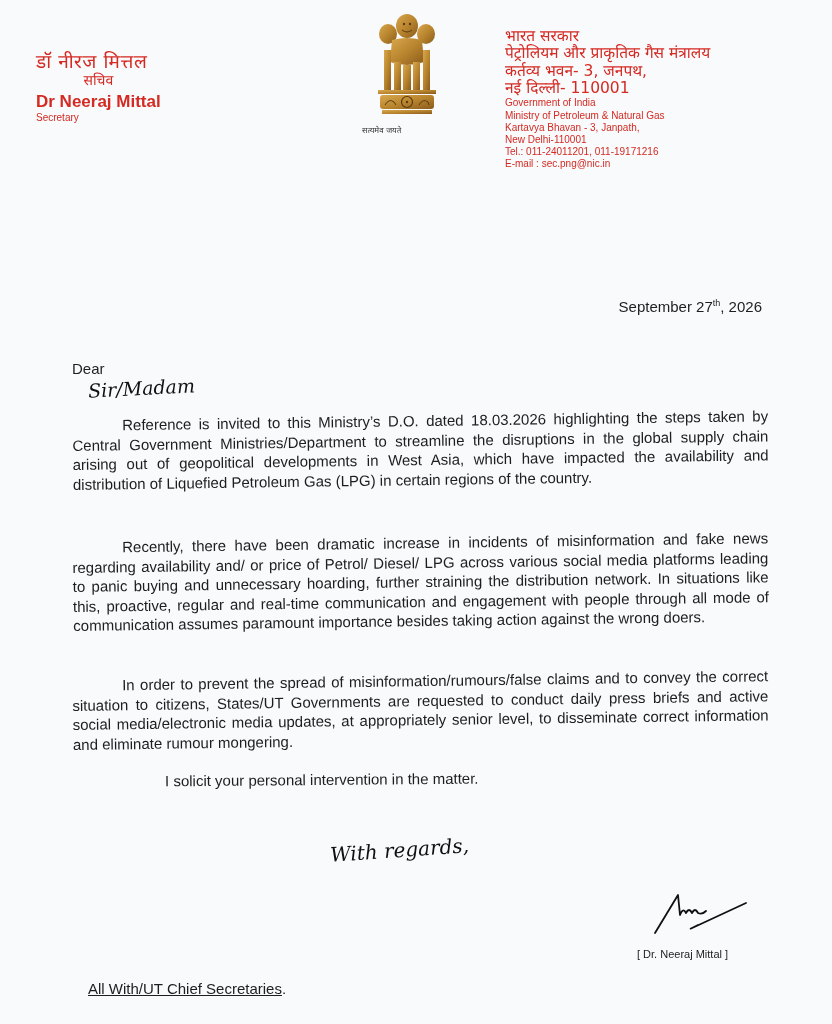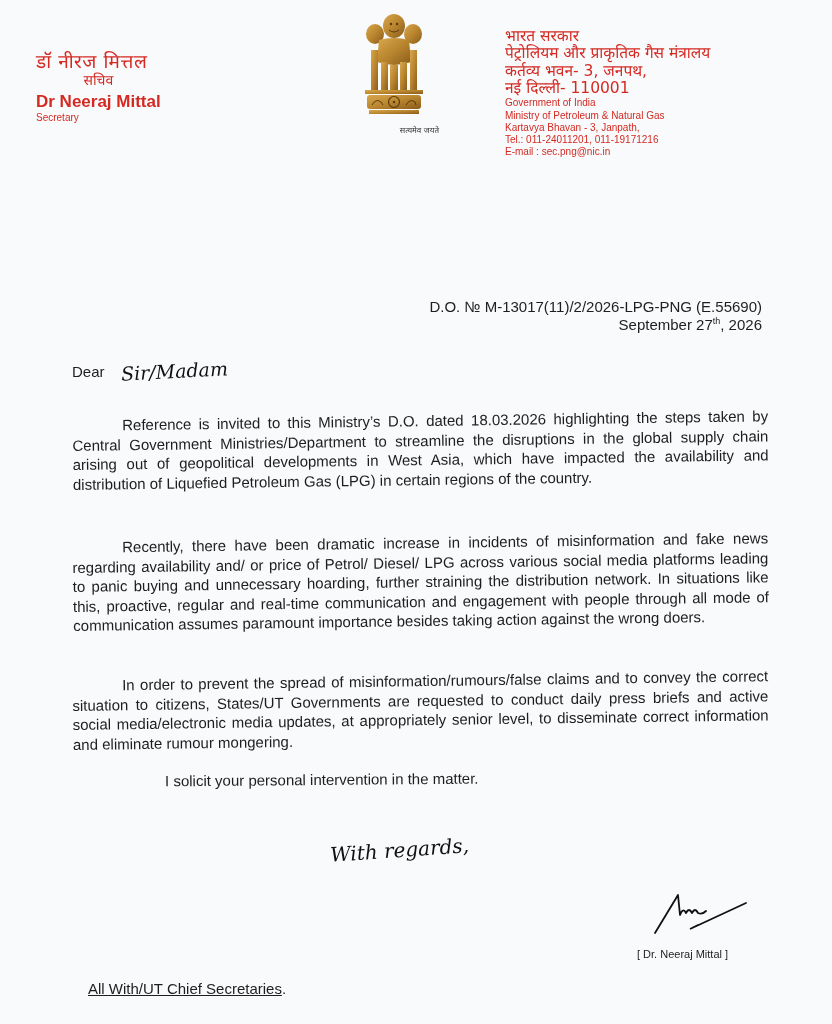--- a/index.html
+++ b/index.html
@@ -14,34 +14,34 @@
   .red { color: #d42a22; }
 
   
   .left-head { position: absolute; left: 36px; top: 52px; line-height: 1.05; }
   .left-head .hi-name { font-family: "DejaVu Sans", sans-serif; font-size: 19px; letter-spacing: 0.5px; }
   .left-head .hi-title { font-family: Liberation Mono, monospace; font-size: 14px; margin-top: 2px; text-align: center; }
   .left-head .en-name { font-size: 17px; font-weight: bold; margin-top: 4px; }
   .left-head .en-title { font-size: 10px; margin-top: 3px; }
 
   
-  .emblem { position: absolute; left: 349px; top: 10px; width: 90px; height: 130px; text-align: right; }
+  .emblem { position: absolute; left: 362px; top: 10px; width: 90px; height: 130px; text-align: left; }
   .emblem svg { display: block; margin: 0 auto; }
   .emblem .motto { font-family: "DejaVu Sans", sans-serif; font-size: 8px; color: #333; margin-top: 2px; }
 
   
   .right-head { position: absolute; left: 505px; width: 300px; top: 28px; text-align: left; line-height: 1.12; }
   .right-head .hi { font-family: "DejaVu Sans", sans-serif; font-size: 15.5px; }
   .right-head .en { font-size: 10px; line-height: 1.22; }
 
   
   .ref { position: absolute; right: 70px; top: 298px; text-align: right; font-size: 15px; line-height: 1.18; }
   .ref sup { font-size: 9px; }
 
-  .salutation { position: absolute; left: 72px; top: 360px; font-size: 15px; display: flex; align-items: center; }
+  .salutation { position: absolute; left: 72px; top: 360px; font-size: 15px; display: flex; align-items: flex-start; flex-direction: column; }
   .salutation .hand { font-family: "DejaVu Serif", serif; font-style: italic; font-size: 19px; margin-left: 16px; color: #111; transform: rotate(-3deg); }
 
   .body-text { position: absolute; left: 72px; width: 696px; font-size: 15px; line-height: 19.5px; text-align: justify; }
   .body-text p { margin: 0; text-indent: 50px; }
   .p1 { top: 416px; transform: rotate(-0.8deg); transform-origin: left top; }
   .p2 { top: 538px; transform: rotate(-0.8deg); transform-origin: left top; }
   .p3 { top: 676px; transform: rotate(-0.8deg); transform-origin: left top; }
   .solicit { position: absolute; left: 165px; top: 771px; font-size: 15px; transform: rotate(-0.5deg); }
 
   .regards { position: absolute; left: 330px; top: 838px; font-family: "DejaVu Serif", serif; font-style: italic; font-size: 20px; color: #111; transform: rotate(-4deg); }
@@ -101,26 +101,26 @@
   </div>
 
   <div class="right-head red">
     <div class="hi">भारत सरकार</div>
     <div class="hi">पेट्रोलियम और प्राकृतिक गैस मंत्रालय</div>
     <div class="hi">कर्तव्य भवन- 3, जनपथ,</div>
     <div class="hi">नई दिल्ली- 110001</div>
     <div class="en">Government of India</div>
     <div class="en">Ministry of Petroleum &amp; Natural Gas</div>
     <div class="en">Kartavya Bhavan - 3, Janpath,</div>
+    <div class="en">New Delhi-110001</div>
     <div class="en">Tel.: 011-24011201, 011-19171216</div>
     <div class="en">E-mail : sec.png@nic.in</div>
   </div>
 
   <div class="ref">
-    <div>D.O. № M-13017(11)/2/2026-LPG-PNG (E.55690)</div>
     <div><span>September 27</span><sup>th</sup><span>, 2026</span></div>
   </div>
 
   <div class="salutation">
     <span>Dear</span>
     <span class="hand">Sir/Madam</span>
   </div>
 
   <div class="body-text p1">
     <p>Reference is invited to this Ministry’s D.O. dated 18.03.2026 highlighting the steps taken by Central Government Ministries/Department to streamline the disruptions in the global supply chain arising out of geopolitical developments in West Asia, which have impacted the availability and distribution of Liquefied Petroleum Gas (LPG) in certain regions of the country.</p>

